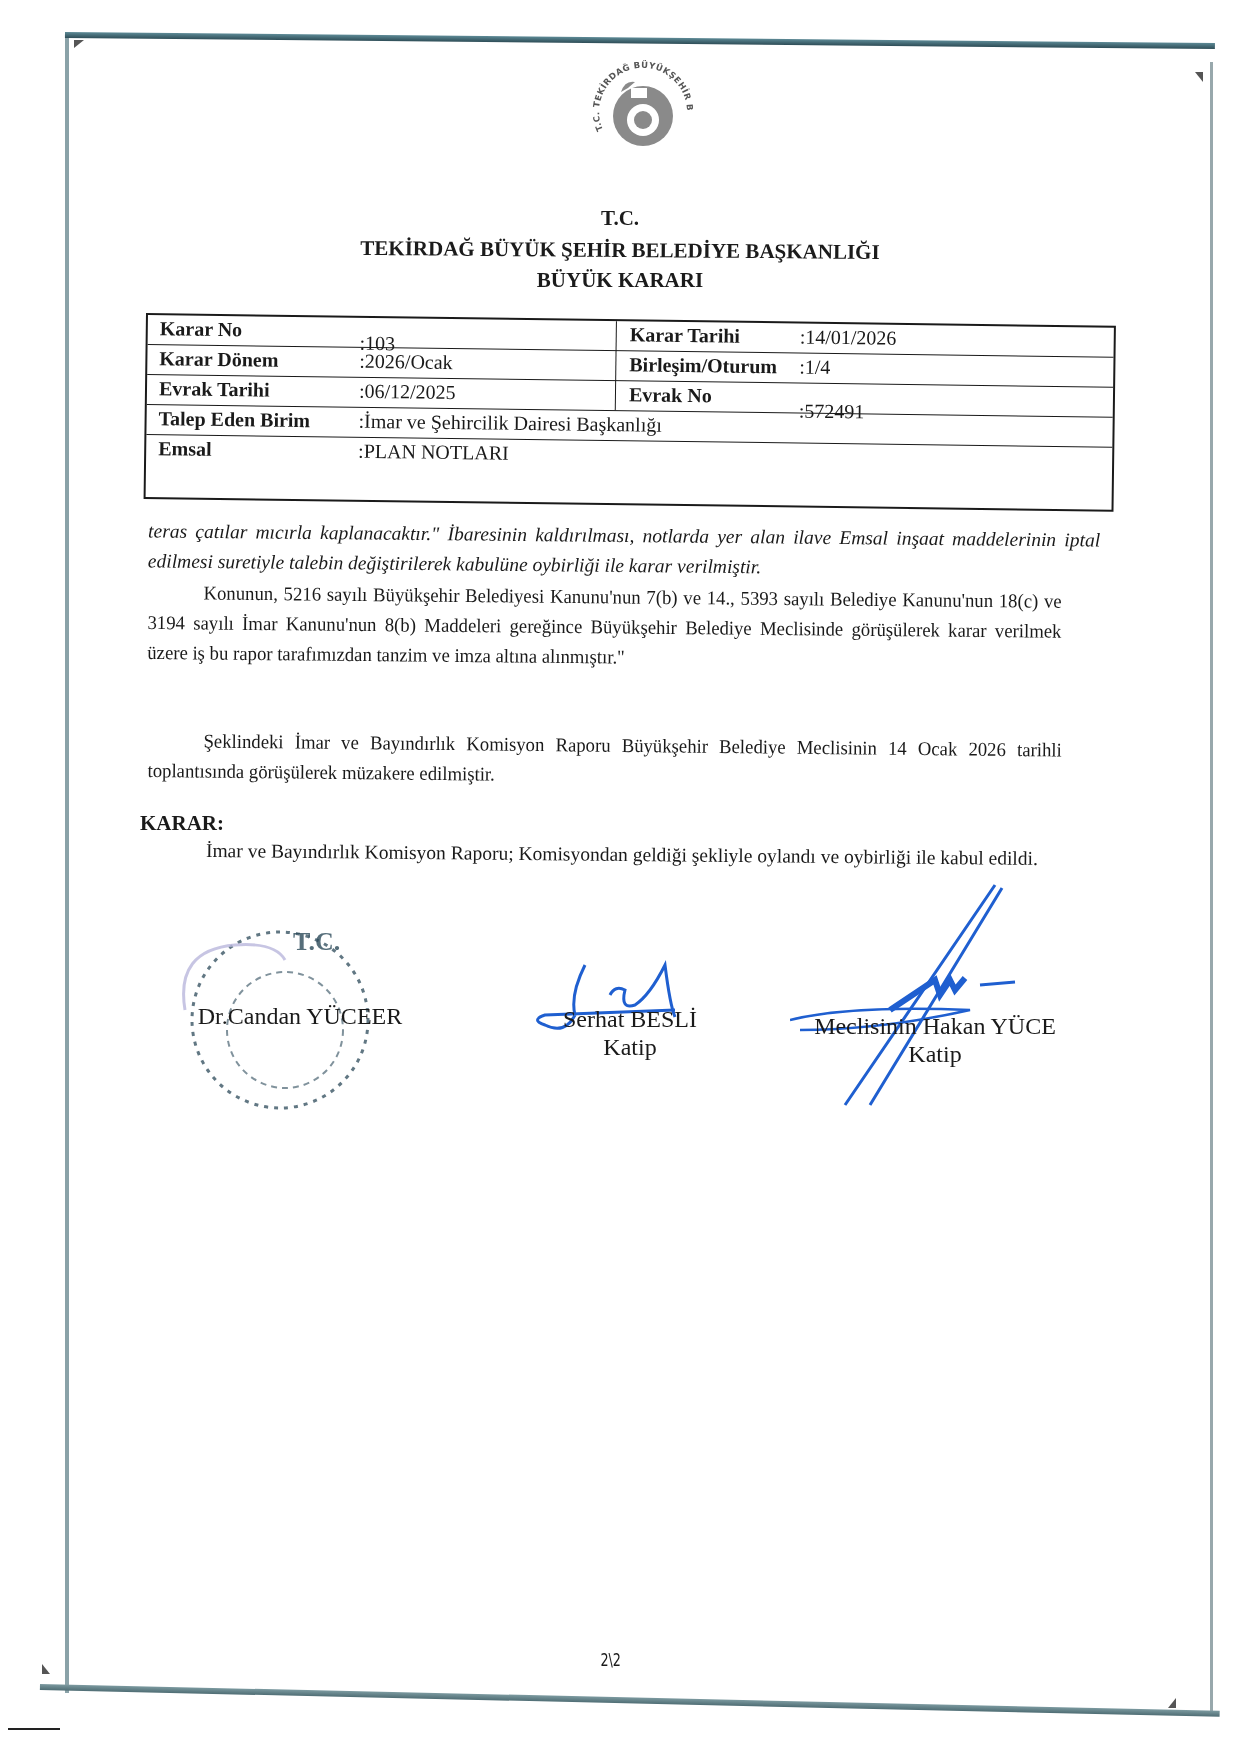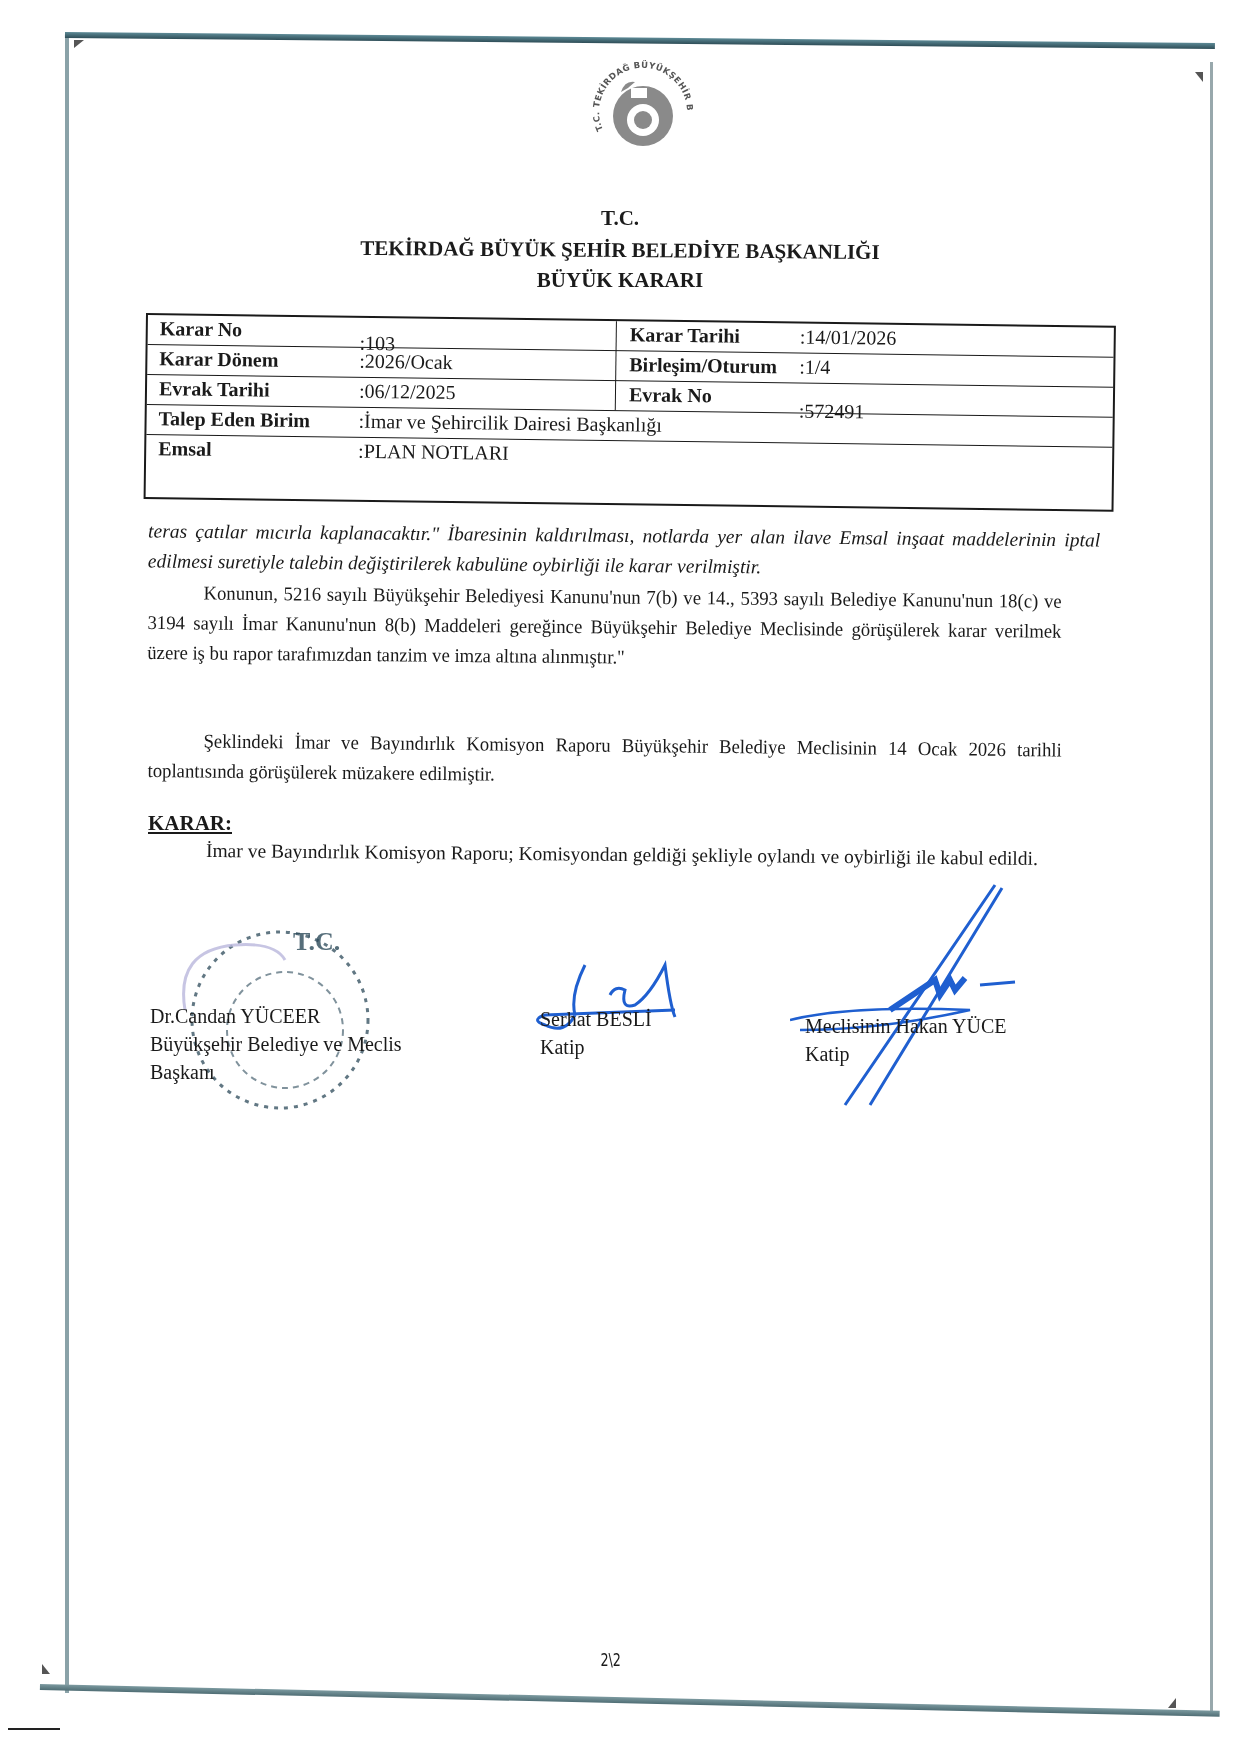--- a/index.html
+++ b/index.html
@@ -35,24 +35,24 @@
     .vsep { position: absolute; left: 468px; top: 0; height: 89px; border-left: 1.5px solid #1a1a1a; }
     .cell { position: absolute; font-size: 20px; white-space: nowrap; }
     .lbl { font-weight: bold; }
 
     .para { position: absolute; left: 148px; width: 952px; font-size: 19.5px; line-height: 30px; text-align: justify; text-align-last: left; }
     .italic { font-style: italic; }
     .indent { text-indent: 58px; }
     .p1 { top: 521px; transform: rotate(0.55deg); }
     .p2 { top: 578px; font-family: "Liberation Serif", serif; transform: rotate(0.55deg) scaleX(0.96); transform-origin: left top; }
     .p3 { top: 726px; transform: rotate(0.6deg) scaleX(0.96); transform-origin: left top; }
-    .karar-title { position: absolute; left: 148px; top: 811px; font-weight: bold; font-size: 21px; text-decoration: underline; }
+    .karar-title { position: absolute; left: 140px; top: 811px; font-weight: bold; font-size: 21px; }
     .p4 { top: 840px; transform: rotate(0.55deg); }
 
-    .sig { position: absolute; font-size: 20px; line-height: 28px; }
+    .sig { position: absolute; text-align: center; font-size: 24px; line-height: 28px; }
     .sig1 { left: 150px; top: 1002px; width: 300px; }
     .sig2 { left: 540px; top: 1005px; width: 180px; }
     .sig3 { left: 805px; top: 1012px; width: 260px; }
     .sig-role { margin-top: 0; }
     .sig1 .sig-role { margin-top: 0; }
 
     .stamp { position: absolute; left: 165px; top: 920px; width: 230px; height: 200px; pointer-events: none; }
     .ink { position: absolute; pointer-events: none; }
 
     .page-num { position: absolute; left: 597px; top: 1650px; font-family: "DejaVu Sans", sans-serif; font-size: 17px; transform: scaleX(0.75); }
@@ -136,21 +136,20 @@
 </svg>
 <svg class="ink" style="left:790px; top:880px; width:260px; height:230px;" viewBox="0 0 260 230">
   <path d="M 205 5 L 55 225 M 212 8 L 80 225" fill="none" stroke="#1f5fd0" stroke-width="3"></path>
   <path d="M 100 130 L 145 100 L 150 115 L 160 100 L 165 110 L 175 98" fill="none" stroke="#1f5fd0" stroke-width="6"></path>
   <path d="M 0 140 Q 60 125 180 130 Q 90 150 10 150" fill="none" stroke="#1f5fd0" stroke-width="2.5"></path>
   <path d="M 190 105 L 225 102" fill="none" stroke="#1f5fd0" stroke-width="3"></path>
 </svg>
 
 <div class="sig sig1">
   <div>Dr.Candan YÜCEER</div>
-  <div class="sig-role">Büyükşehir Belediye ve Meclis Başkanı</div>
 </div>
 <div class="sig sig2">
   <div>Serhat BESLİ</div>
   <div class="sig-role">Katip</div>
 </div>
 <div class="sig sig3">
   <div>Meclisinin Hakan YÜCE</div>
   <div class="sig-role">Katip</div>
 </div>
 

